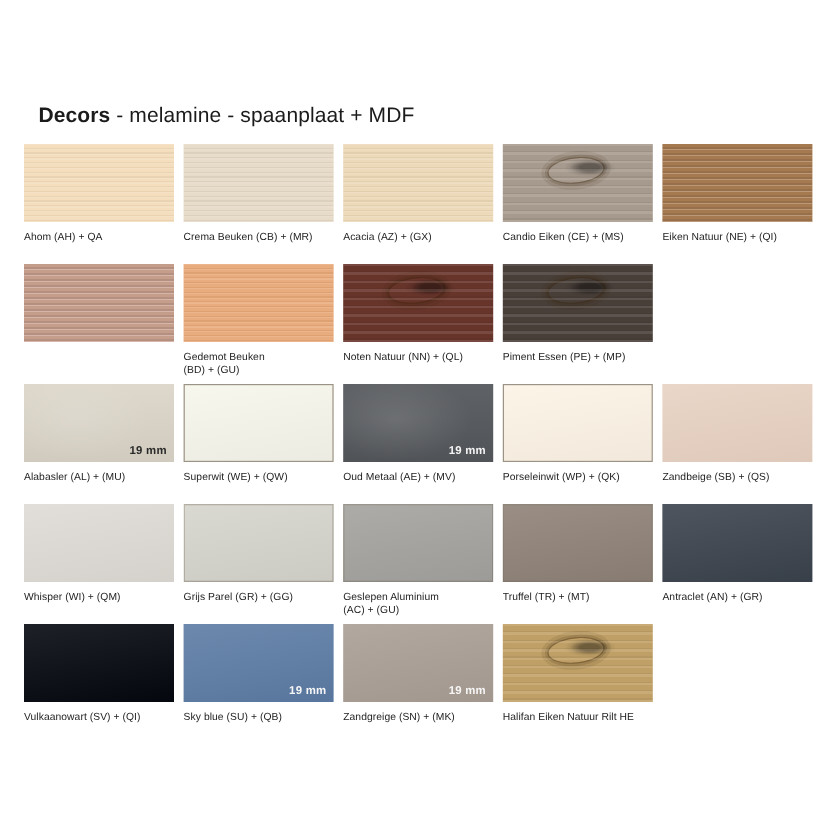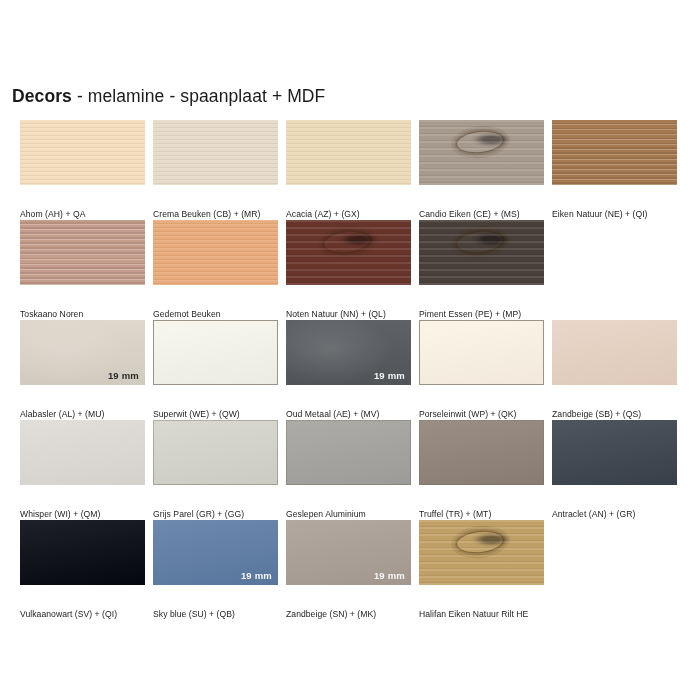--- a/index.html
+++ b/index.html
@@ -10,21 +10,21 @@
     overflow:hidden;
     color:#1a1a1a;
   }
   #sheet{
     position:relative;
     width:700px;height:700px;
     box-sizing:border-box;
   }
   #title{
     position:absolute;
-    left:12px; top:86px;
+    left:32px; top:86px;
     font-size:17.5px;
     letter-spacing:0.1px;
     white-space:nowrap;
     color:#1b1b1b;
   }
   #title .strong{font-weight:bold;}
   #title .rest{font-weight:400;}
 
   #grid{
     position:absolute;
@@ -59,21 +59,21 @@
     right:6px;bottom:5px;
     font-size:9.5px;
     font-weight:600;
     letter-spacing:.2px;
     line-height:1;
   }
   .mm.dark{color:#2a2a2a;}
   .mm.light{color:#ffffff;}
 
   .label{
-    margin-top:24px;
+    margin-top:7px;
     font-size:8.6px;
     line-height:11px;
     letter-spacing:.05px;
     color:#1d1d1d;
     white-space:pre-line;
   }
 
   
   .g-fine::after,.g-stripe::after,.g-oak::after,.g-plain::after,.g-soft::after{
     content:"";position:absolute;inset:0;pointer-events:none;
@@ -146,22 +146,20 @@
           <div class="label">Candio Eiken (CE) + (MS)</div>
         </div>
         <div class="cell">
           <div class="swatch g-stripe" style="background: rgb(168, 124, 82);"></div>
           <div class="label">Eiken Natuur (NE) + (QI)</div>
         </div>
       </div>
       <div class="row">
         <div class="cell">
           <div class="swatch g-stripe" style="background: rgb(201, 160, 142);"></div>
-          <div class="label">Toskaano Noren
-(ND) + (GR)</div>
         </div>
         <div class="cell">
           <div class="swatch g-fine" style="background: rgb(232, 168, 119);"></div>
           <div class="label">Gedemot Beuken
 (BD) + (GU)</div>
         </div>
         <div class="cell">
           <div class="swatch g-oak knot" style="background: rgb(105, 53, 43);"></div>
           <div class="label">Noten Natuur (NN) + (QL)</div>
         </div>
@@ -227,21 +225,21 @@
         <div class="cell">
           <div class="swatch g-plain" style="background: rgb(92, 123, 164);">
             <span class="mm light">19 mm</span>
           </div>
           <div class="label">Sky blue (SU) + (QB)</div>
         </div>
         <div class="cell">
           <div class="swatch g-plain" style="background: rgb(169, 158, 148);">
             <span class="mm light">19 mm</span>
           </div>
-          <div class="label">Zandbeige (SN) + (MK)</div>
+          <div class="label">Zandgreige (SN) + (MK)</div>
         </div>
         <div class="cell">
           <div class="swatch g-oak knot" style="background: rgb(194, 162, 104);"></div>
           <div class="label">Halifan Eiken Natuur Rilt HE</div>
         </div>
       </div>
     </div>
 
 </div>
 

